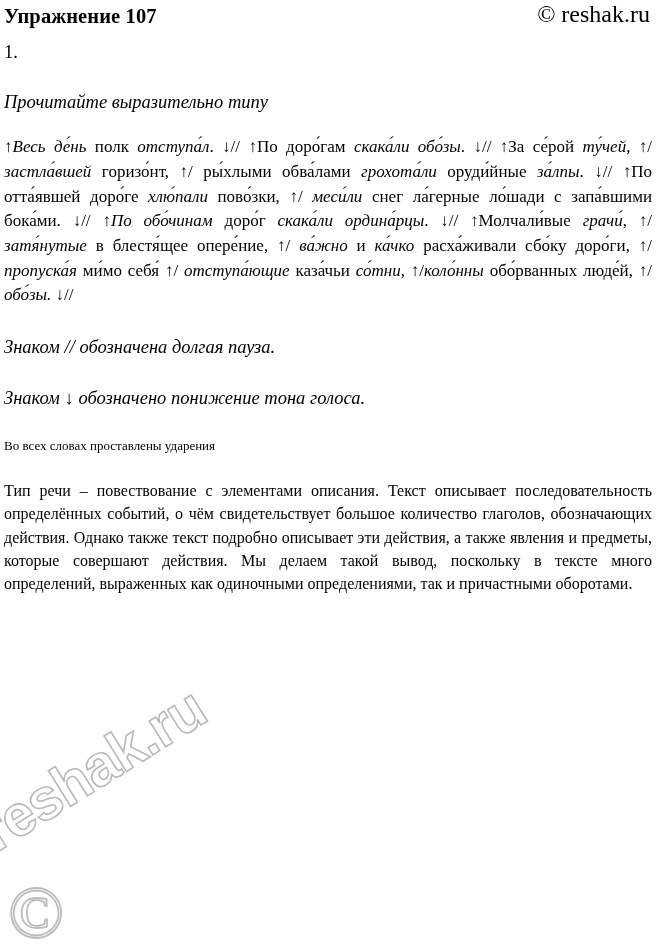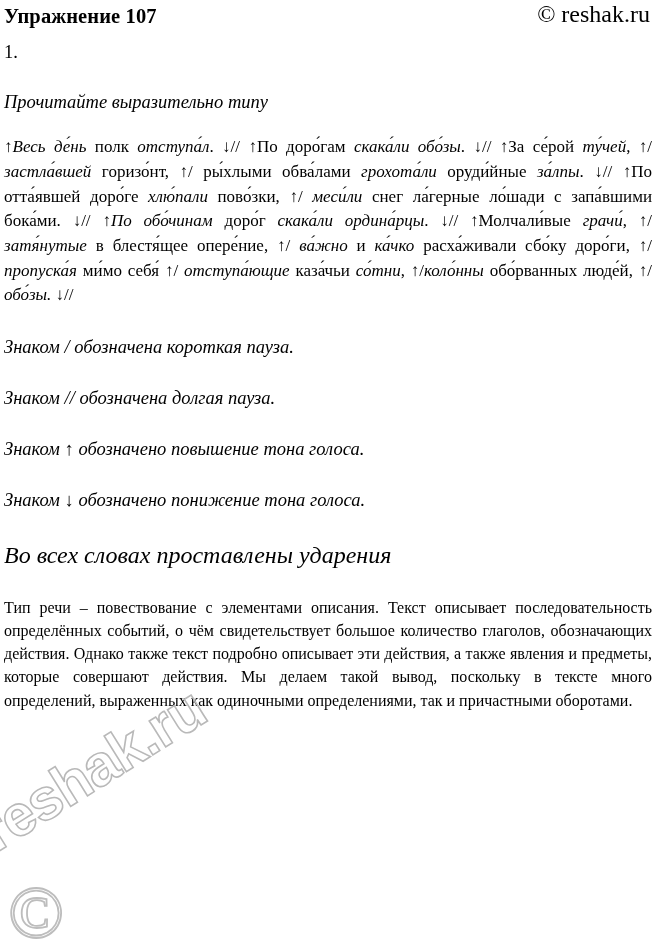--- a/index.html
+++ b/index.html
@@ -78,22 +78,21 @@
 
   .legend-line {
     font-style: italic;
     font-size: 18.5px;
     line-height: 1.3;
     margin-top: 27px;
     white-space: nowrap;
   }
 
   .section-prompt {
-    font-style: italic;
-    font-size: 24px;
+    font-size: 13px;
     line-height: 1.3;
     margin-top: 28px;
     white-space: nowrap;
   }
 
   .answer {
     font-size: 16px;
     line-height: 1.455;
     text-align: justify;
     text-justify: inter-word;
@@ -145,23 +144,21 @@
     <div class="copyright">© reshak.ru</div>
   </div>
 
   <div class="item-number">1.</div>
 
   <div class="prompt">Прочитайте выразительно типу</div>
 
   <div class="poem">↑<i>Весь де́нь</i> полк <i>отступа́л</i>. ↓// ↑По доро́гам <i>скака́ли обо́зы</i>. ↓// ↑За се́рой <i>ту́чей</i>, ↑/ <i>застла́вшей</i> горизо́нт, ↑/ ры́хлыми обва́лами <i>грохота́ли</i> оруди́йные <i>за́лпы</i>. ↓// ↑По отта́явшей доро́ге <i>хлю́пали</i> пово́зки, ↑/ <i>меси́ли</i> снег ла́герные ло́шади с запа́вшими бока́ми. ↓// ↑<i>По обо́чинам</i> доро́г <i>скака́ли ордина́рцы</i>. ↓// ↑Молчали́вые <i>грачи́</i>, ↑/ <i>затя́нутые</i> в блестя́щее опере́ние, ↑/ <i>ва́жно</i> и <i>ка́чко</i> расха́живали сбо́ку доро́ги, ↑/ <i>пропуска́я</i> ми́мо себя́ ↑/ <i>отступа́ющие</i> каза́чьи <i>со́тни</i>, ↑/<i>коло́нны</i> обо́рванных люде́й, ↑/ <i>обо́зы.</i> ↓//</div>
 
 
-  <div class="legend-line">Знаком / обозначена короткая пауза.</div>
   <div class="legend-line">Знаком // обозначена долгая пауза.</div>
-  <div class="legend-line">Знаком ↑ обозначено повышение тона голоса.</div>
   <div class="legend-line">Знаком ↓ обозначено понижение тона голоса.</div>
 
   <div class="section-prompt">Во всех словах проставлены ударения</div>
 
 
   <div class="answer">Тип речи – повествование с элементами описания. Текст описывает последовательность определённых событий, о чём свидетельствует большое количество глаголов, обозначающих действия. Однако также текст подробно описывает эти действия, а также явления и предметы, которые совершают действия. Мы делаем такой вывод, поскольку в тексте много определений, выраженных как одиночными определениями, так и причастными оборотами.</div>
 
 </div>
 
 </body></html>

